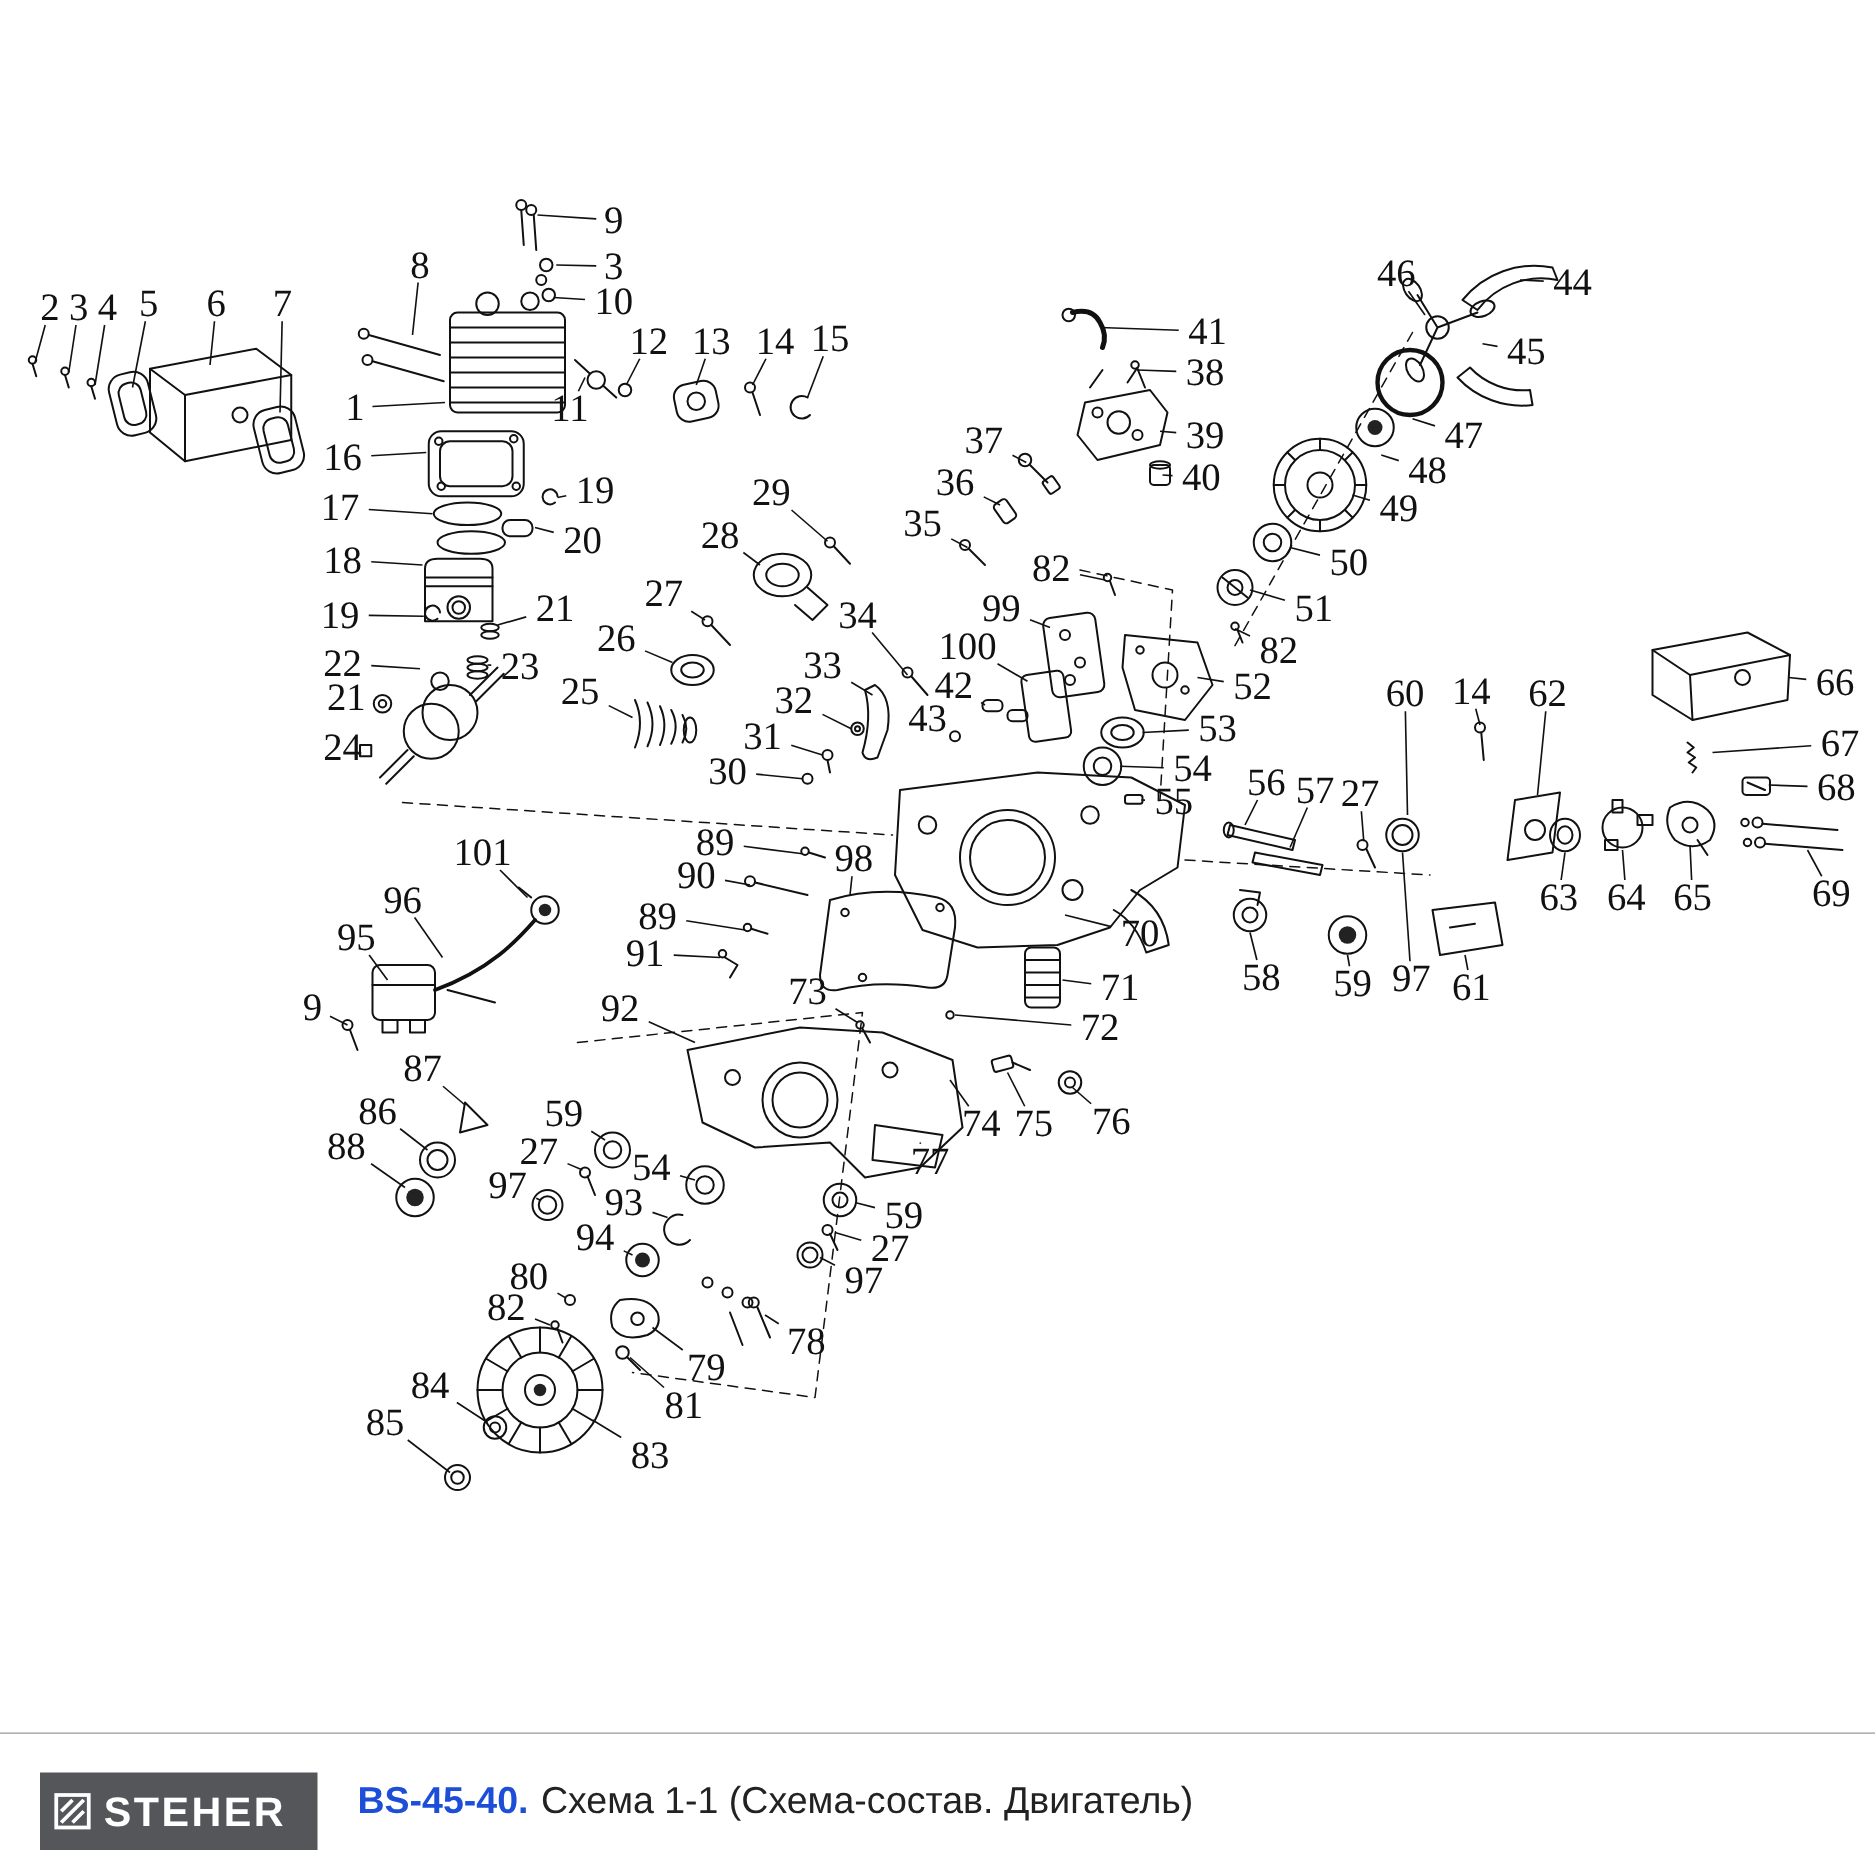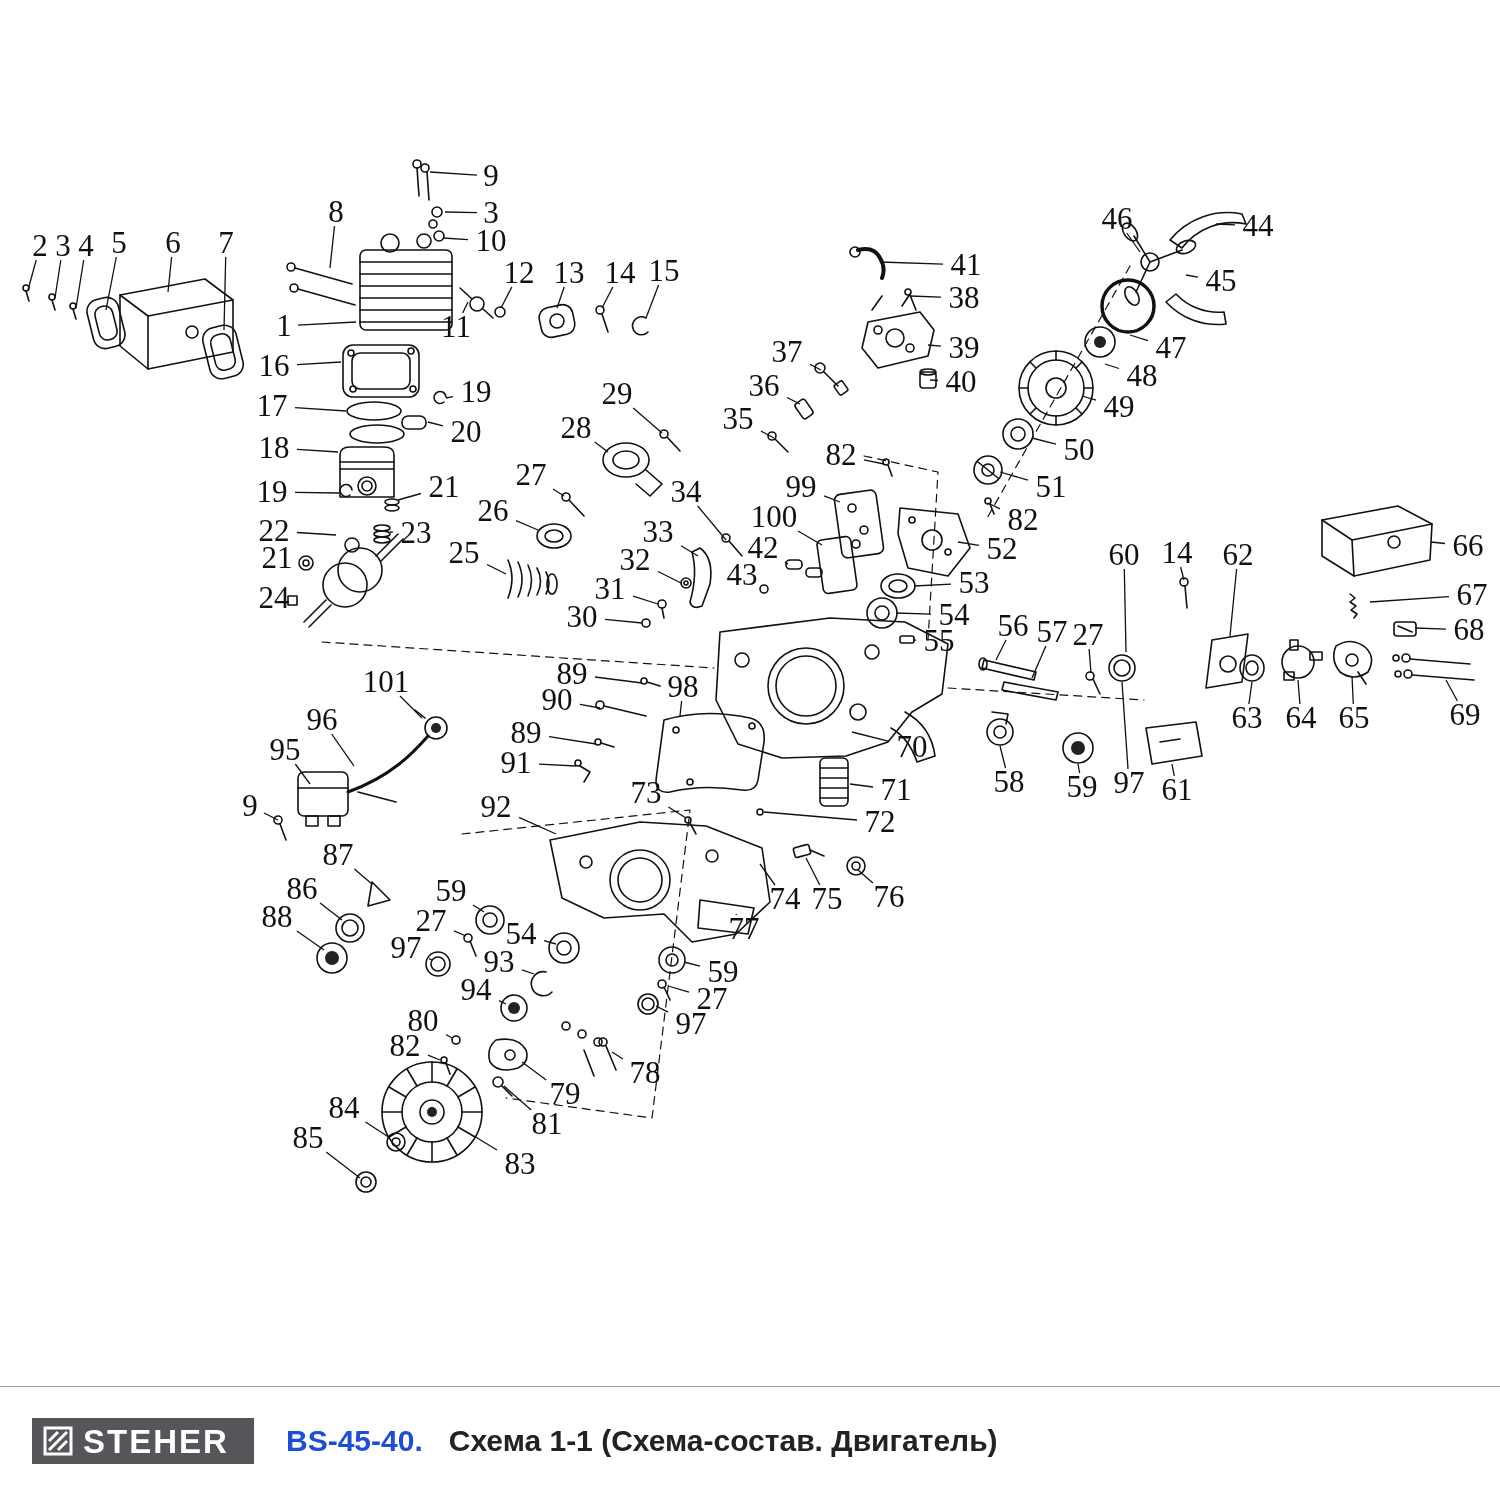--- a/index.html
+++ b/index.html
@@ -4,26 +4,26 @@
 <style>
   html,body{margin:0;padding:0;background:#fff;}
   .page{position:relative;width:1500px;height:1500px;background:#fff;overflow:hidden;
         font-family:"Liberation Sans",sans-serif;}
   svg.diagram{position:absolute;left:0;top:0;}
   .plabel{font-family:"Liberation Serif",serif;font-size:31px;fill:#111;text-anchor:middle;}
   .leader{stroke:#111;stroke-width:1.3;}
   .dash{stroke-dasharray:8 6;stroke-width:1.2;}
   .fillpart{fill:#222;stroke:none;}
   .divider{position:absolute;left:0;top:1386px;width:1500px;height:1px;background:#9a9a9a;}
-  .logo{position:absolute;left:32px;top:1418px;width:222px;height:46px;background:#55565a;
+  .logo{position:absolute;left:32px;top:1418px;width:222px;height:62px;background:#55565a;
         display:flex;align-items:center;gap:9px;padding-left:10px;box-sizing:border-box;}
   .logo-text{color:#fff;font-weight:bold;font-size:33px;letter-spacing:2px;line-height:1;}
   .caption{position:absolute;left:286px;top:1424px;font-size:30px;color:#1a1a1a;white-space:nowrap;}
   .caption .model{font-weight:bold;color:#1d4ed8;}
-  .caption .scheme{margin-left:26px;font-weight:bold;color:#222;}
+  .caption .scheme{margin-left:10px;font-weight:normal;color:#222;}
 </style>
 </head>
 <body>
 
 <div class="page">
 
   <svg class="diagram" width="1500" height="1500" viewBox="0 0 1500 1500">
 
     <g fill="none" stroke="#111" stroke-width="1.6" stroke-linecap="round" stroke-linejoin="round">
 

